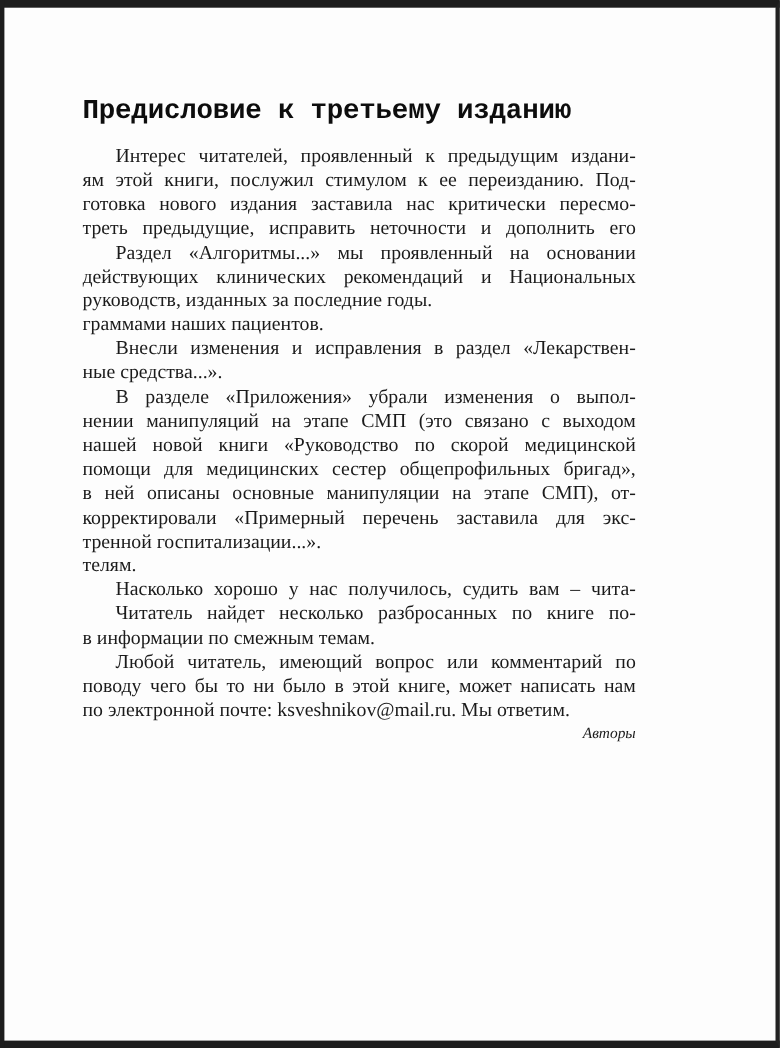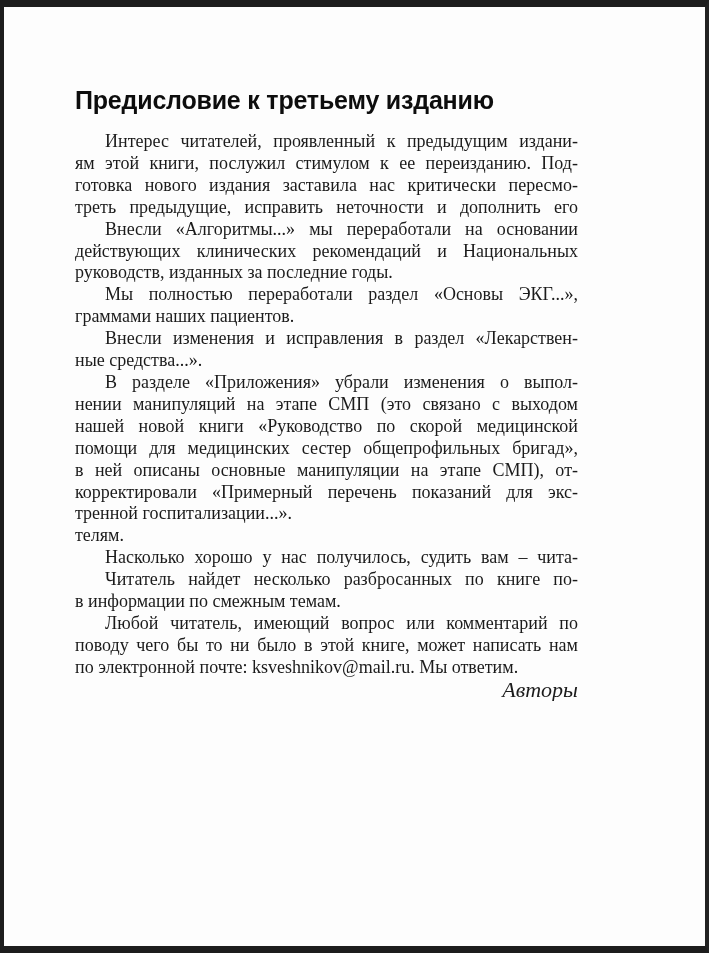--- a/index.html
+++ b/index.html
@@ -19,21 +19,21 @@
     border-right: 4px solid #222222;
     overflow: hidden;
     font-family: "Liberation Serif", serif;
   }
   .page-title {
     position: absolute;
     left: 71px;   
     top: 79px;    
     margin: 0;
     width: 520px;
-    font-family: Liberation Sans, sans-serif;
+    font-family: Liberation Mono, monospace;
     font-weight: bold;
     font-size: 25px;
     letter-spacing: -0.2px;
     color: #0d0d0d;
     white-space: nowrap;
   }
   .preface-text {
     position: absolute;
     left: 71px;   
     top: 124px;   
@@ -49,50 +49,49 @@
   }
   .line.para-end {
     text-align-last: left;
   }
   .line.indent {
     text-indent: 30px;
   }
   .author-signature {
     text-align: right;
     font-style: italic;
-    font-size: 22px;
+    font-size: 14px;
     line-height: 21.9px;
     color: #1b1b1b;
   }
 </style>
 </head>
 <body>
 
 <div class="page">
   <h1 class="page-title">Предисловие к третьему изданию</h1>
 
   <div class="preface-text">
 
     <div class="line indent">Интерес читателей, проявленный к предыдущим издани-</div>
       <div class="line">ям этой книги, послужил стимулом к ее переизданию. Под-</div>
       <div class="line">готовка нового издания заставила нас критически пересмо-</div>
       <div class="line">треть предыдущие, исправить неточности и дополнить его</div>
-      <div class="line indent">Внесли «Алгоритмы...» мы переработали на основании</div>
+      <div class="line indent">Раздел «Алгоритмы...» мы проявленный на основании</div>
       <div class="line">действующих клинических рекомендаций и Национальных</div>
       <div class="line para-end">руководств, изданных за последние годы.</div>
-      <div class="line indent">Мы полностью переработали раздел «Основы ЭКГ...»,</div>
       <div class="line para-end">граммами наших пациентов.</div>
       <div class="line indent">Внесли изменения и исправления в раздел «Лекарствен-</div>
       <div class="line para-end">ные средства...».</div>
       <div class="line indent">В разделе «Приложения» убрали изменения о выпол-</div>
       <div class="line">нении манипуляций на этапе СМП (это связано с выходом</div>
       <div class="line">нашей новой книги «Руководство по скорой медицинской</div>
       <div class="line">помощи для медицинских сестер общепрофильных бригад»,</div>
       <div class="line">в ней описаны основные манипуляции на этапе СМП), от-</div>
-      <div class="line">корректировали «Примерный перечень показаний для экс-</div>
+      <div class="line">корректировали «Примерный перечень заставила для экс-</div>
       <div class="line para-end">тренной госпитализации...».</div>
       <div class="line para-end">телям.</div>
       <div class="line indent">Насколько хорошо у нас получилось, судить вам – чита-</div>
       <div class="line indent">Читатель найдет несколько разбросанных по книге по-</div>
       <div class="line para-end">в информации по смежным темам.</div>
       <div class="line indent">Любой читатель, имеющий вопрос или комментарий по</div>
       <div class="line">поводу чего бы то ни было в этой книге, может написать нам</div>
       <div class="line para-end">по электронной почте: ksveshnikov@mail.ru. Мы ответим.</div>
       <div class="author-signature">Авторы</div>
   </div>

